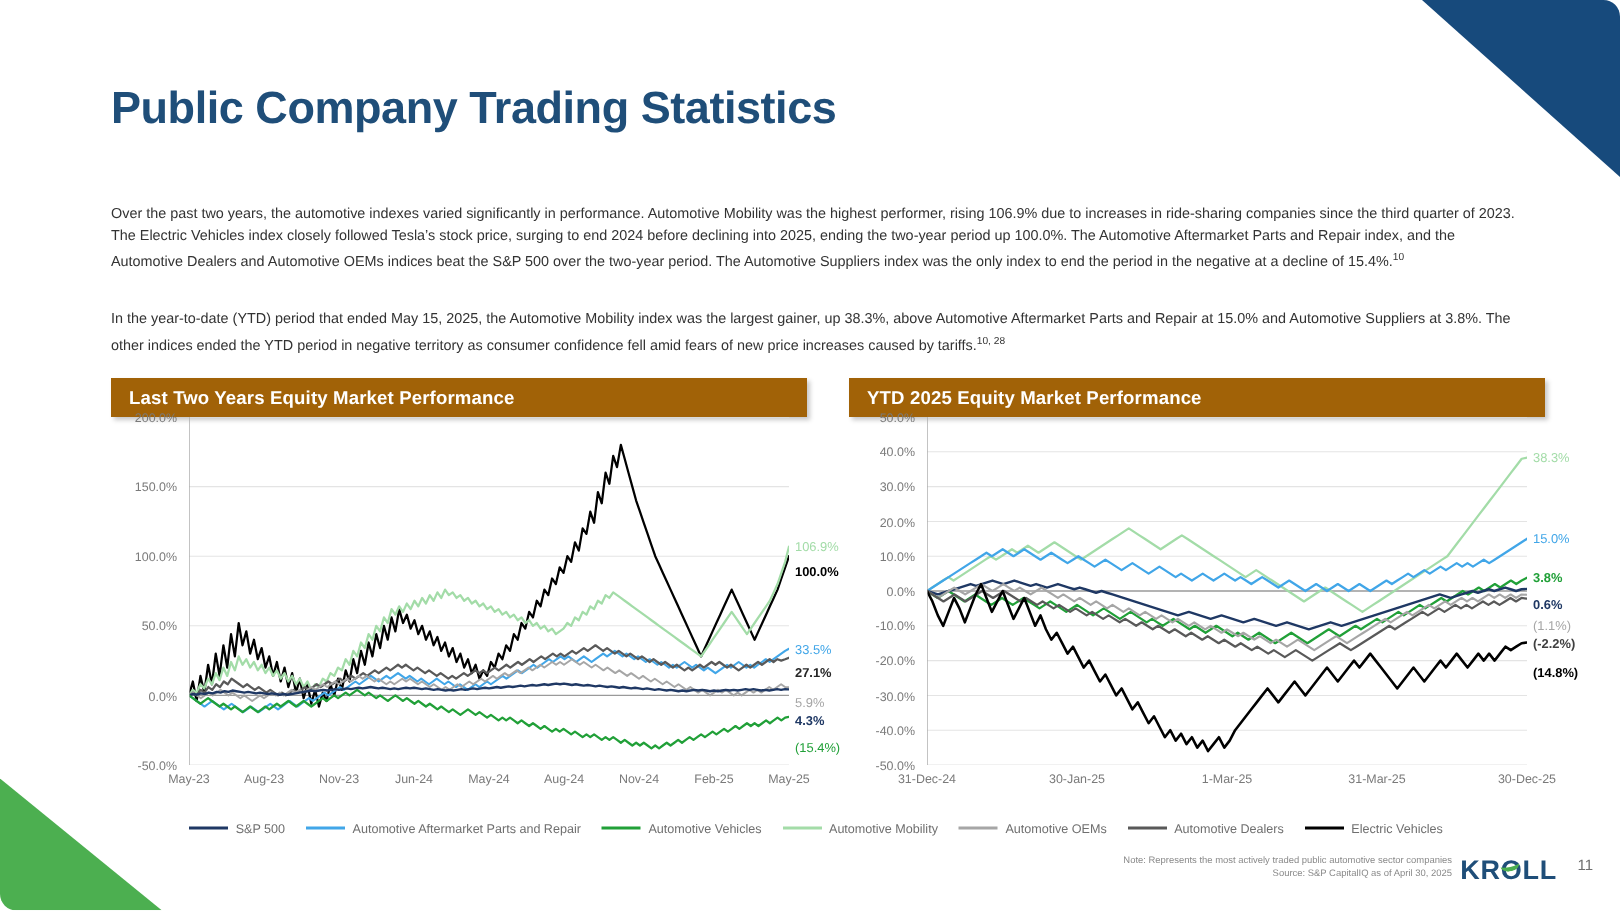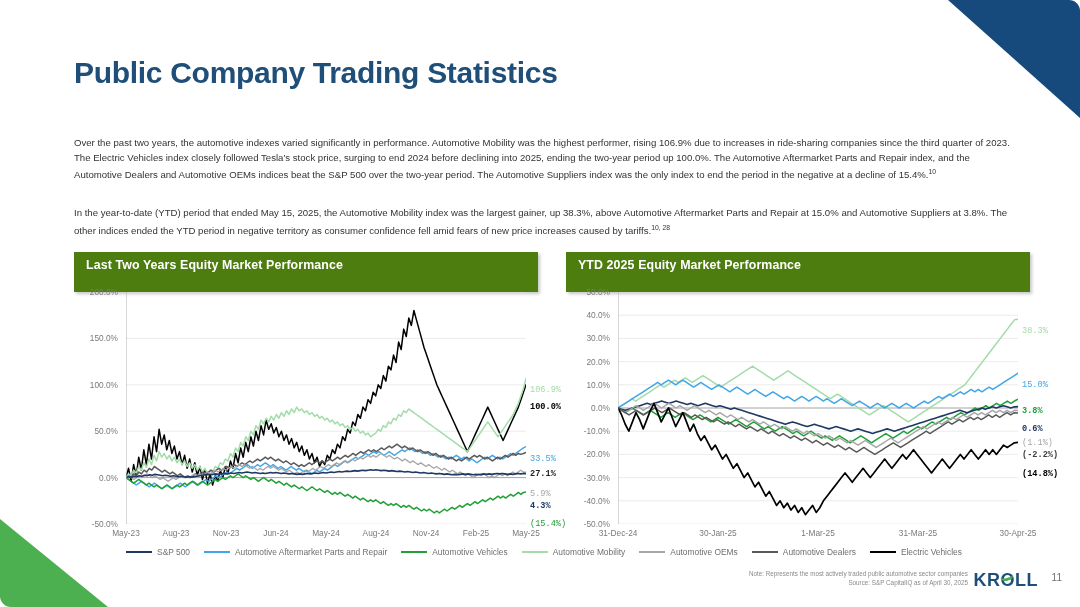--- a/index.html
+++ b/index.html
@@ -41,41 +41,41 @@
   .para.p1 { top: 136px; }
   .para.p2 { top: 206px; }
   .sup { font-size: 6.8px; vertical-align: super; }
 
   
   .panel { position: absolute; top: 252px; width: 464px; height: 290px; }
   .panel.left  { left: 74px; }
   .panel.right { left: 566px; }
 
   .panel-header {
-    height: 40px; background: #4d7c0f; color: #fff;
+    height: 26px; background: #a16207; color: #fff;
     font-size: 12.4px; font-weight: bold; line-height: 26px;
     padding-left: 12px; letter-spacing: 0.1px;
     box-shadow: 2px 2px 3px rgba(0,0,0,0.22);
   }
   .plot-wrap { position: relative; width: 464px; height: 262px; }
 
   .ylabels { position: absolute; left: 0; top: 0; width: 48px; height: 232px; }
   .ylabel {
     position: absolute; right: 4px; transform: translateY(-50%);
     font-size: 8.3px; color: #7a7a7a; white-space: nowrap;
   }
   .xlabels { position: absolute; left: 52px; top: 236px; width: 400px; height: 16px; }
   .xlabel {
     position: absolute; transform: translateX(-50%);
     font-size: 8.3px; color: #7a7a7a; white-space: nowrap;
   }
 
   .plot { position: absolute; left: 52px; top: 0; width: 400px; height: 232px; }
 
-  .datalabels { position: absolute; left: 0; top: 12px; width: 464px; height: 262px; pointer-events: none; font-family: Liberation Mono, monospace; }
+  .datalabels { position: absolute; left: 0; top: 0; width: 464px; height: 262px; pointer-events: none; }
   .dlabel { position: absolute; font-size: 8.6px; white-space: nowrap; transform: translateY(-50%); }
   .dlabel.bold { font-weight: bold; }
 
   
   .legend {
     position: absolute; left: 74px; top: 547px; width: 940px;
     display: flex; align-items: center; justify-content: center; gap: 14px;
   }
   .legend-item { display: flex; align-items: center; gap: 5px; }
   .legend-swatch { display: block; width: 26px; height: 0; border-top-style: solid; }
@@ -204,21 +204,21 @@
             <polyline points="0.00,116.00 3.67,118.32 7.34,120.64 11.01,122.96 14.68,120.64 18.35,118.32 22.02,120.64 25.69,122.96 29.36,120.64 33.03,118.32 36.70,116.00 40.37,118.32 44.04,120.64 47.71,118.32 51.38,116.00 55.05,118.32 58.72,120.64 62.39,122.96 66.06,120.64 69.72,122.96 73.39,125.28 77.06,122.96 80.73,125.28 84.40,127.60 88.07,125.28 91.74,127.60 95.41,129.92 99.08,127.60 102.75,129.92 106.42,132.24 110.09,129.92 113.76,132.24 117.43,134.56 121.10,132.24 124.77,134.56 128.44,136.88 132.11,134.56 135.78,136.88 139.45,139.20 143.12,136.88 146.79,139.20 150.46,141.52 154.13,139.20 157.80,141.52 161.47,143.84 165.14,141.52 168.81,143.84 172.48,146.16 176.15,143.84 179.82,146.16 183.49,148.48 187.16,146.16 190.83,148.48 194.50,150.80 198.17,148.48 201.83,150.80 205.50,153.12 209.17,150.80 212.84,153.12 216.51,155.44 220.18,153.12 223.85,155.44 227.52,157.76 231.19,155.44 234.86,157.76 238.53,160.08 242.20,157.76 245.87,155.44 249.54,157.76 253.21,160.08 256.88,162.40 260.55,160.08 264.22,157.76 267.89,155.44 271.56,153.12 275.23,150.80 278.90,153.12 282.57,155.44 286.24,153.12 289.91,150.80 293.58,148.48 297.25,146.16 300.92,143.84 304.59,141.52 308.26,139.20 311.93,141.52 315.60,139.20 319.27,136.88 322.94,134.56 326.61,132.24 330.28,129.92 333.94,132.24 337.61,129.92 341.28,127.60 344.95,129.92 348.62,127.60 352.29,125.28 355.96,127.60 359.63,125.28 363.30,127.60 366.97,125.28 370.64,122.96 374.31,125.28 377.98,122.96 381.65,125.28 385.32,122.96 388.99,120.64 392.66,122.96 396.33,120.64 400.00,121.10" fill="none" stroke="#595959" stroke-width="1.5" stroke-linejoin="round" stroke-linecap="round"></polyline>
             <polyline points="0.00,116.00 3.60,122.96 7.21,132.24 10.81,139.20 14.41,129.92 18.02,120.64 21.62,127.60 25.23,136.88 28.83,127.60 32.43,118.32 36.04,111.36 39.64,120.64 43.24,129.92 46.85,122.96 50.45,116.00 54.05,125.28 57.66,134.56 61.26,127.60 64.86,120.64 68.47,129.92 72.07,139.20 75.68,132.24 79.28,141.52 82.88,148.48 86.49,143.84 90.09,150.80 93.69,157.76 97.30,153.12 100.90,160.08 104.50,167.04 108.11,162.40 111.71,169.36 115.32,176.32 118.92,171.68 122.52,178.64 126.13,185.60 129.73,180.96 133.33,187.92 136.94,194.88 140.54,190.24 144.14,197.20 147.75,204.16 151.35,199.52 154.95,206.48 158.56,213.44 162.16,208.80 165.77,215.76 169.37,211.12 172.97,218.08 176.58,213.44 180.18,220.40 183.78,215.76 187.39,222.72 190.99,218.08 194.59,213.44 198.20,220.40 201.80,215.76 205.41,208.80 209.01,204.16 212.61,199.52 216.22,194.88 219.82,190.24 223.42,185.60 227.03,180.96 230.63,185.60 234.23,190.24 237.84,185.60 241.44,180.96 245.05,176.32 248.65,180.96 252.25,185.60 255.86,180.96 259.46,176.32 263.06,171.68 266.67,167.04 270.27,171.68 273.87,176.32 277.48,171.68 281.08,167.04 284.68,162.40 288.29,167.04 291.89,162.40 295.50,157.76 299.10,162.40 302.70,167.04 306.31,171.68 309.91,176.32 313.51,180.96 317.12,176.32 320.72,171.68 324.32,167.04 327.93,171.68 331.53,176.32 335.14,171.68 338.74,167.04 342.34,162.40 345.95,167.04 349.55,162.40 353.15,157.76 356.76,162.40 360.36,167.04 363.96,162.40 367.57,157.76 371.17,162.40 374.77,157.76 378.38,162.40 381.98,157.76 385.59,153.12 389.19,155.44 392.79,153.12 396.40,150.80 400.00,150.34" fill="none" stroke="#000000" stroke-width="1.7" stroke-linejoin="round" stroke-linecap="round"></polyline>
             <line x1="0" x2="0" y1="0" y2="232" stroke="#a6a6a6" stroke-width="0.9"></line>
           </svg>
       </div>
       <div class="xlabels">
           <div class="xlabel" style="left: 0px;">31-Dec-24</div>
           <div class="xlabel" style="left: 100px;">30-Jan-25</div>
           <div class="xlabel" style="left: 200px;">1-Mar-25</div>
           <div class="xlabel" style="left: 300px;">31-Mar-25</div>
-          <div class="xlabel" style="left: 400px;">30-Apr-25</div>
+          <div class="xlabel" style="left: 400px;">30-Dec-25</div>
         </div>
       <div class="datalabels" id="dl-right">
           <div class="dlabel" style="top: 27.144px; left: 456px; color: rgb(163, 220, 168);">38.3%</div>
           <div class="dlabel" style="top: 81.2px; left: 456px; color: rgb(65, 166, 232);">15.0%</div>
           <div class="dlabel bold" style="top: 107.184px; left: 456px; color: rgb(33, 160, 56);">3.8%</div>
           <div class="dlabel bold" style="top: 124.608px; left: 456px; color: rgb(31, 56, 100);">0.6%</div>
           <div class="dlabel" style="top: 138.552px; left: 456px; color: rgb(166, 166, 166);">(1.1%)</div>
           <div class="dlabel bold" style="top: 151.104px; left: 456px; color: rgb(64, 64, 64);">(-2.2%)</div>
           <div class="dlabel bold" style="top: 170.336px; left: 456px; color: rgb(0, 0, 0);">(14.8%)</div>
         </div>

